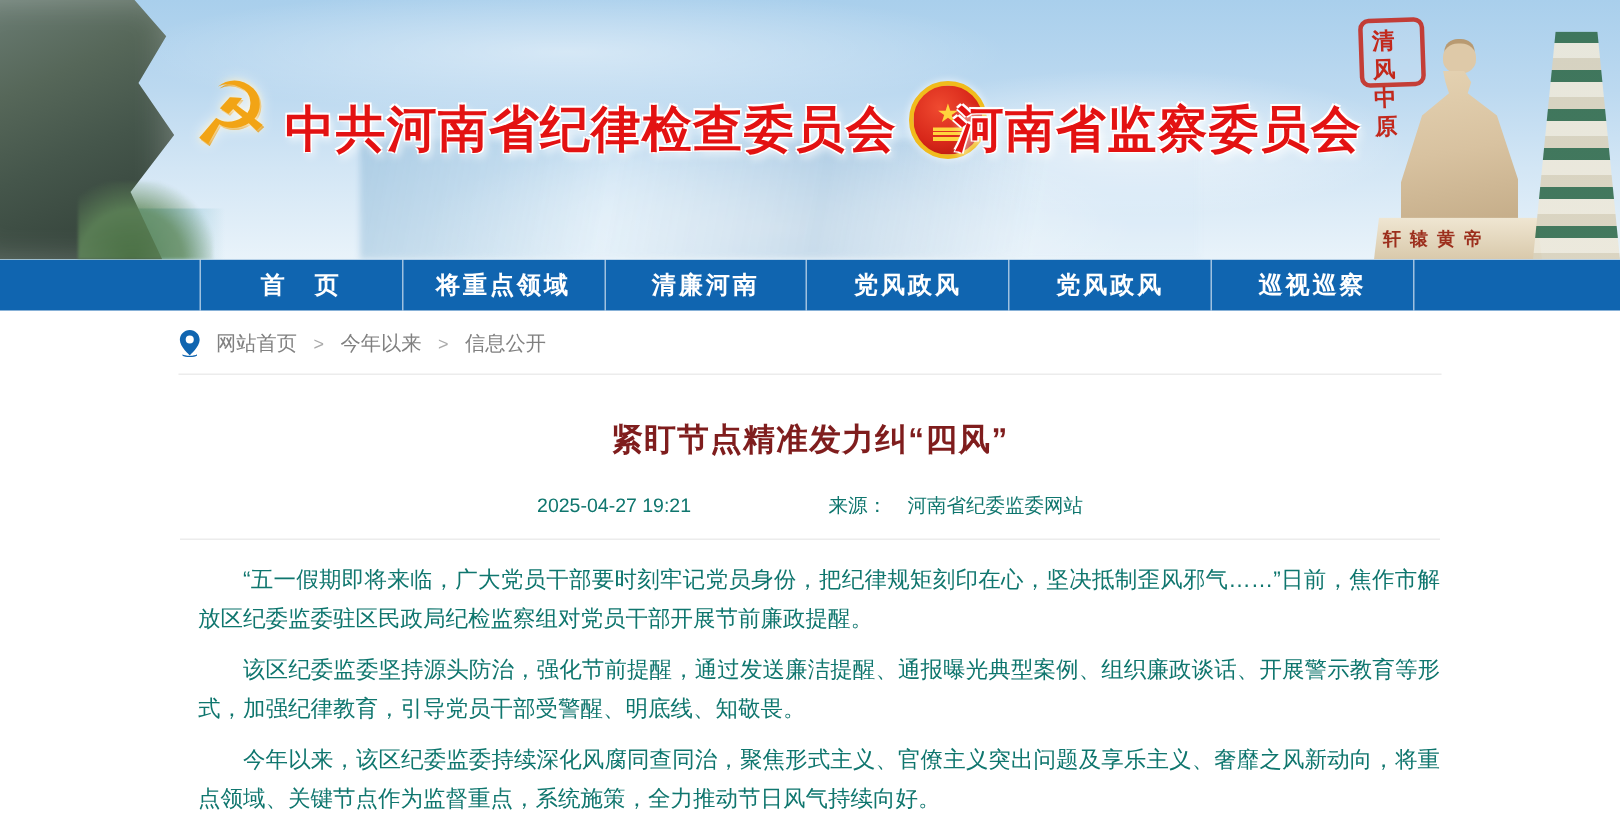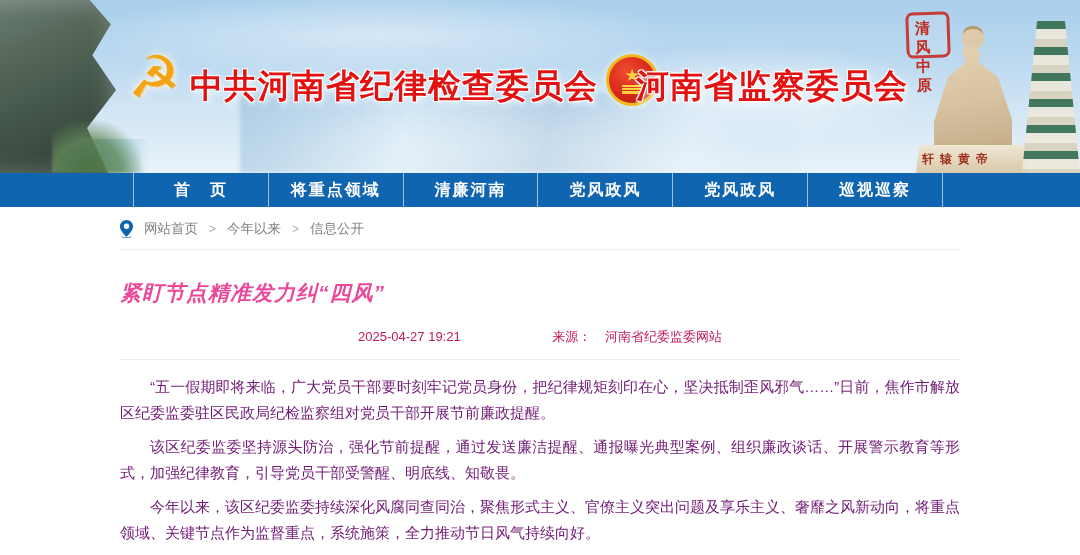--- a/index.html
+++ b/index.html
@@ -68,28 +68,28 @@
 
   
   .crumbs { margin:0 119px; padding:13px 0 11px; border-bottom:1px solid #ececec;
     display:flex; align-items:center; font-size:13.5px; color:#808080; }
   .pin { width:15px; height:18px; margin-right:10px; flex:0 0 auto; }
   .crumb { cursor:pointer; }
   .crumb-sep { margin:0 11px; color:#aaa; font-size:12px; }
 
   
   .article { margin:0 120px; width:840px; }
-  .article-title { margin-top:29px; font-size:21px; font-weight:600;
-    color:#ec4899; letter-spacing:1px;font-style:italic; }
+  .article-title { margin-top:29px; text-align:center; font-size:21px; font-weight:600;
+    color:#7f1d1d; letter-spacing:1px; }
   .article-meta { margin-top:21px; padding-bottom:13px; border-bottom:1px solid #ececec;
-    text-align:center; font-size:13px; color:#be185d; }
+    text-align:center; font-size:13px; color:#0f766e; }
   .meta-date { margin-right:88px; }
   .meta-source-label { margin-right:10px; }
-  .article-body p { margin-top:8px; font-size:15px; line-height:26px; color:#701a75;
-    text-indent:2em; text-align:justify; }
+  .article-body p { margin-top:8px; font-size:15px; line-height:26px; color:#0f766e;
+    text-indent:2em; text-align:justify;margin-left:12px; }
   .article-body p:first-child { margin-top:14px; }
 </style>
 </head>
 <body>
 
 <div class="banner">
   <div class="clouds"></div>
   <div class="river"></div>
   <div class="water-left"></div>
   <div class="mountain"></div>

